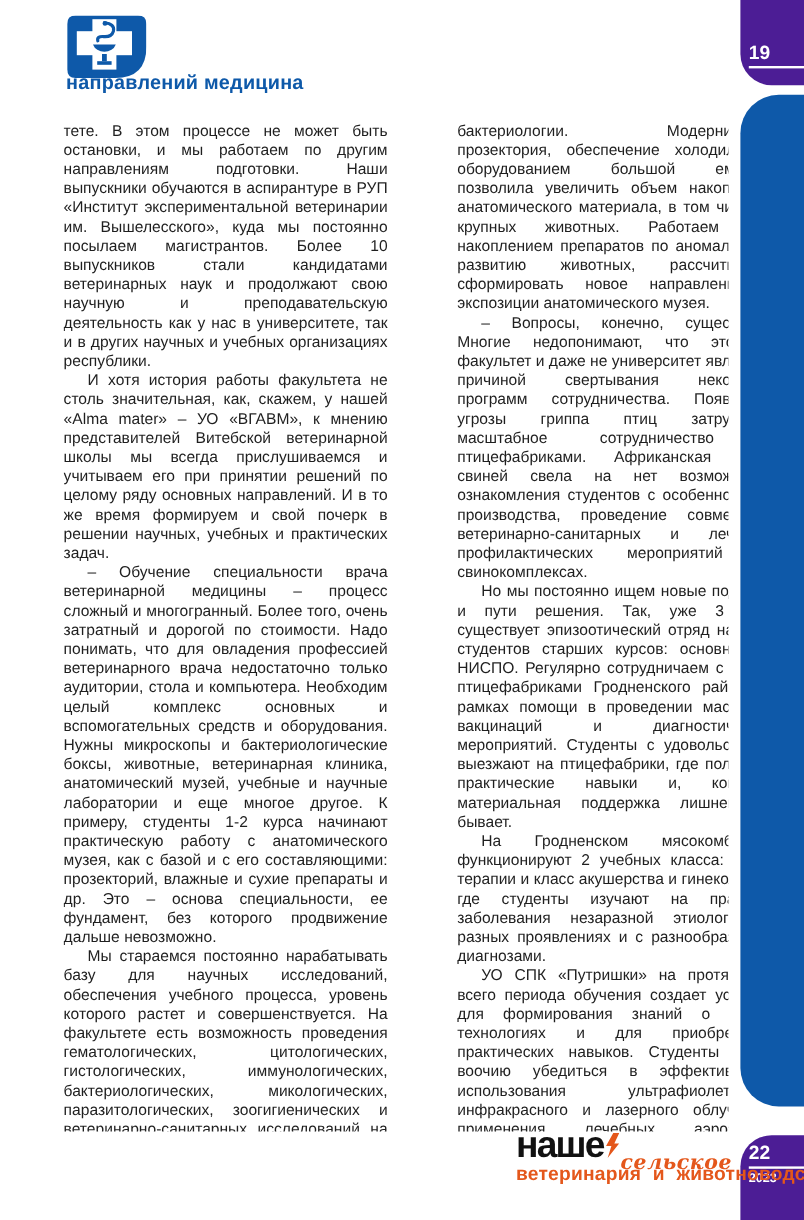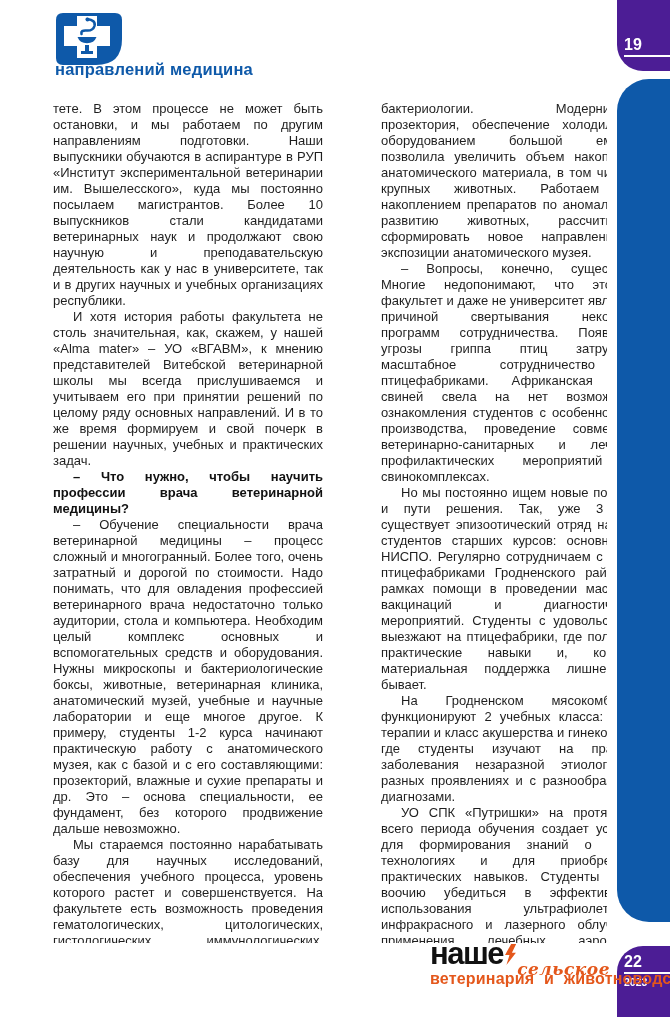--- a/index.html
+++ b/index.html
@@ -101,21 +101,20 @@
   <div class="tab bottom">
     <span class="num">22</span>
     <div class="rule"></div>
     <span class="year">2023</span>
   </div>
 
   <main class="content">
     <div class="col left">
       <p>тете. В этом процессе не может быть остановки, и мы работаем по другим направлениям подготовки. Наши выпускники обучаются в аспирантуре в РУП «Институт экспериментальной ветеринарии им. Вышелесского», куда мы постоянно посылаем магистрантов. Более 10 выпускников стали кандидатами ветеринарных наук и продолжают свою научную и преподавательскую деятельность как у нас в университете, так и в других научных и учебных организациях республики.</p>
       <p class="indent">И хотя история работы факультета не столь значительная, как, скажем, у нашей «Alma mater» – УО «ВГАВМ», к мнению представителей Витебской ветеринарной школы мы всегда прислушиваемся и учитываем его при принятии решений по целому ряду основных направлений. И в то же время формируем и свой почерк в решении научных, учебных и практических задач.</p>
-      <p class="indent q">– Что нужно, чтобы научить профессии врача ветеринарной медицины?</p>
       <p class="indent">– Обучение специальности врача ветеринарной медицины – процесс сложный и многогранный. Более того, очень затратный и дорогой по стоимости. Надо понимать, что для овладения профессией ветеринарного врача недостаточно только аудитории, стола и компьютера. Необходим целый комплекс основных и вспомогательных средств и оборудования. Нужны микроскопы и бактериологические боксы, животные, ветеринарная клиника, анатомический музей, учебные и научные лаборатории и еще многое другое. К примеру, студенты 1-2 курса начинают практическую работу с анатомического музея, как с базой и с его составляющими: прозекторий, влажные и сухие препараты и др. Это – основа специальности, ее фундамент, без которого продвижение дальше невозможно.</p>
       <p class="indent">Мы стараемся постоянно нарабатывать базу для научных исследований, обеспечения учебного процесса, уровень которого растет и совершенствуется. На факультете есть возможность проведения гематологических, цитологических, гистологических, иммунологических, бактериологических, микологических, паразитологических, зоогигиенических и ветеринарно-санитарных исследований на современном уровне, в том числе с применением современного оборудования для проведения ИФА, ПЦР, ЖХГ и ГХГ.</p>
 
     </div>
     <div class="col right">
       <p>бактериологии. Модернизация прозектория, обеспечение холодильным оборудованием большой емкости позволила увеличить объем накопления анатомического материала, в том числе и крупных животных. Работаем над накоплением препаратов по аномальному развитию животных, рассчитываем сформировать новое направление в экспозиции анатомического музея.</p>
       <p class="indent">– Вопросы, конечно, существуют. Многие недопонимают, что это не факультет и даже не университет являются причиной свертывания некоторых программ сотрудничества. Появление угрозы гриппа птиц затруднило масштабное сотрудничество с птицефабриками. Африканская чума свиней свела на нет возможности ознакомления студентов с особенностями производства, проведение совместных ветеринарно-санитарных и лечебно-профилактических мероприятий на свинокомплексах.</p>
       <p class="indent">Но мы постоянно ищем новые подходы и пути решения. Так, уже 3 года существует эпизоотический отряд на базе студентов старших курсов: основного и НИСПО. Регулярно сотрудничаем с двумя птицефабриками Гродненского района в рамках помощи в проведении массовых вакцинаций и диагностических мероприятий. Студенты с удовольствием выезжают на птицефабрики, где получают практические навыки и, конечно, материальная поддержка лишней не бывает.</p>
       <p class="indent">На Гродненском мясокомбинате функционируют 2 учебных класса: класс терапии и класс акушерства и гинекологии, где студенты изучают на практике заболевания незаразной этиологии в разных проявлениях и с разнообразными диагнозами.</p>
       <p class="indent">УО СПК «Путришки» на протяжении всего периода обучения создает условия для формирования знаний о новых технологиях и для приобретения практических навыков. Студенты могут воочию убедиться в эффективности использования ультрафиолетового, инфракрасного и лазерного облучений, применения лечебных аэрозолей, попрактиковаться в проведении лечебно-профилактических вете-</p>

